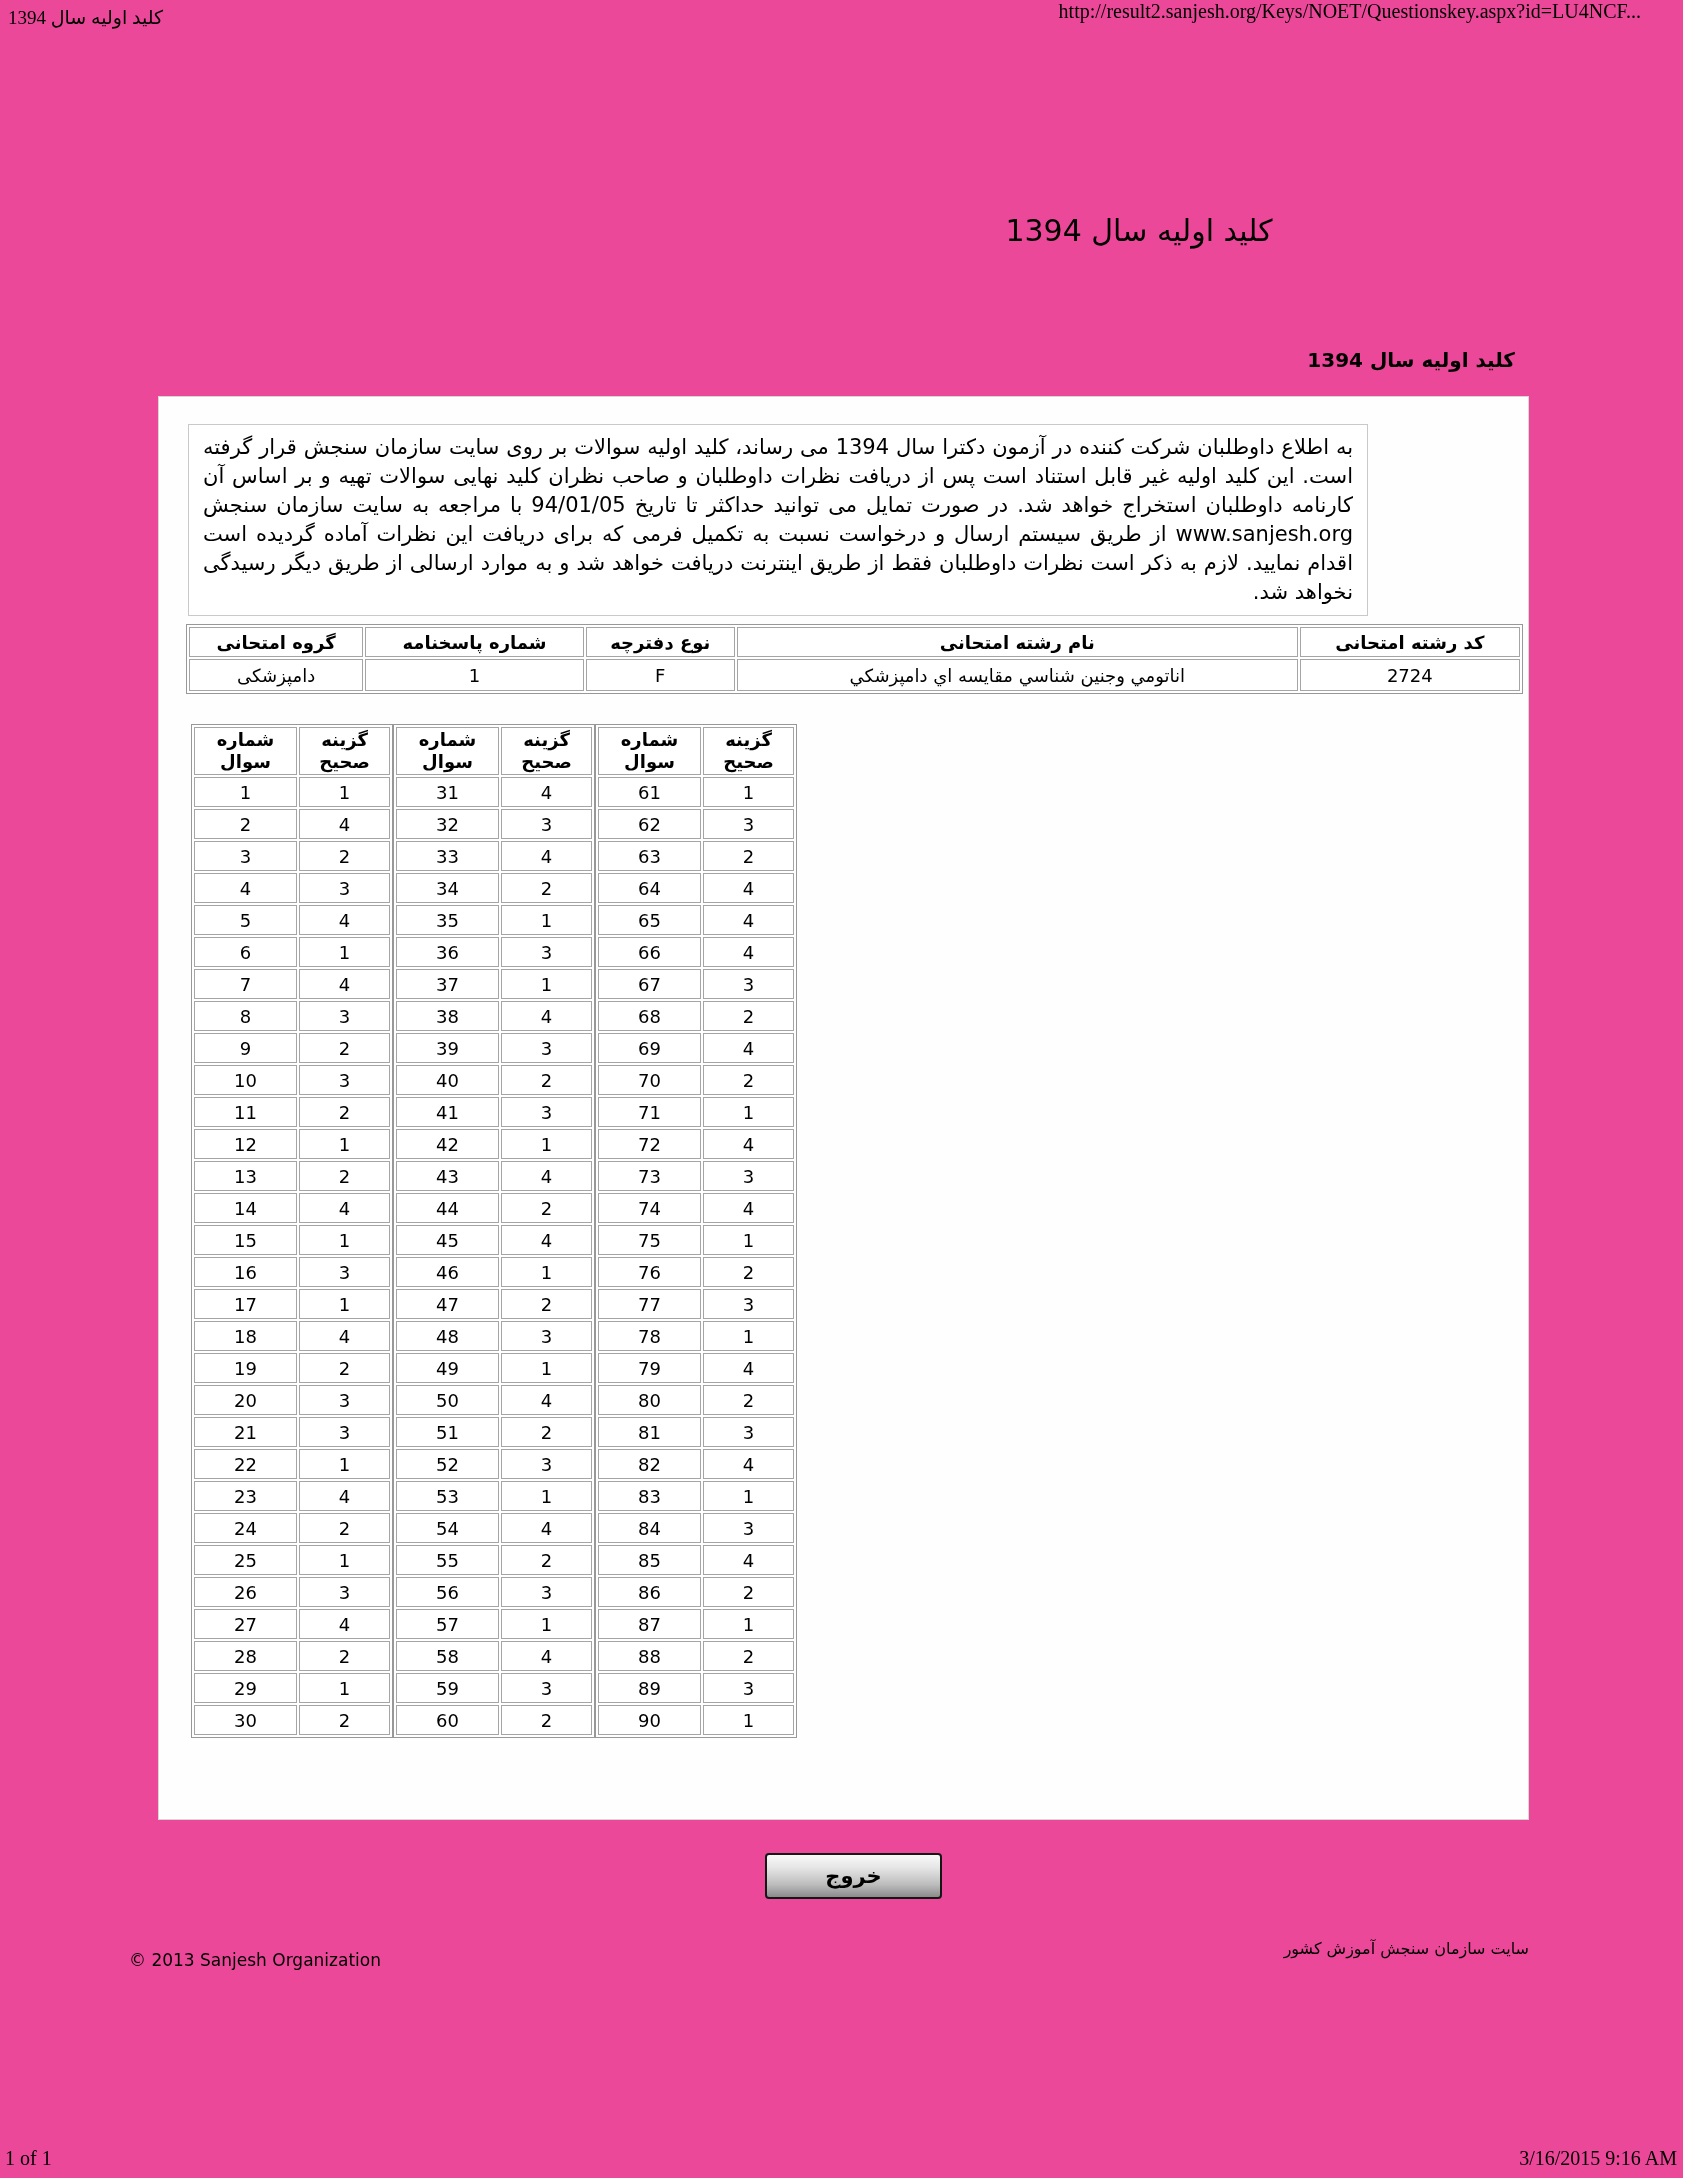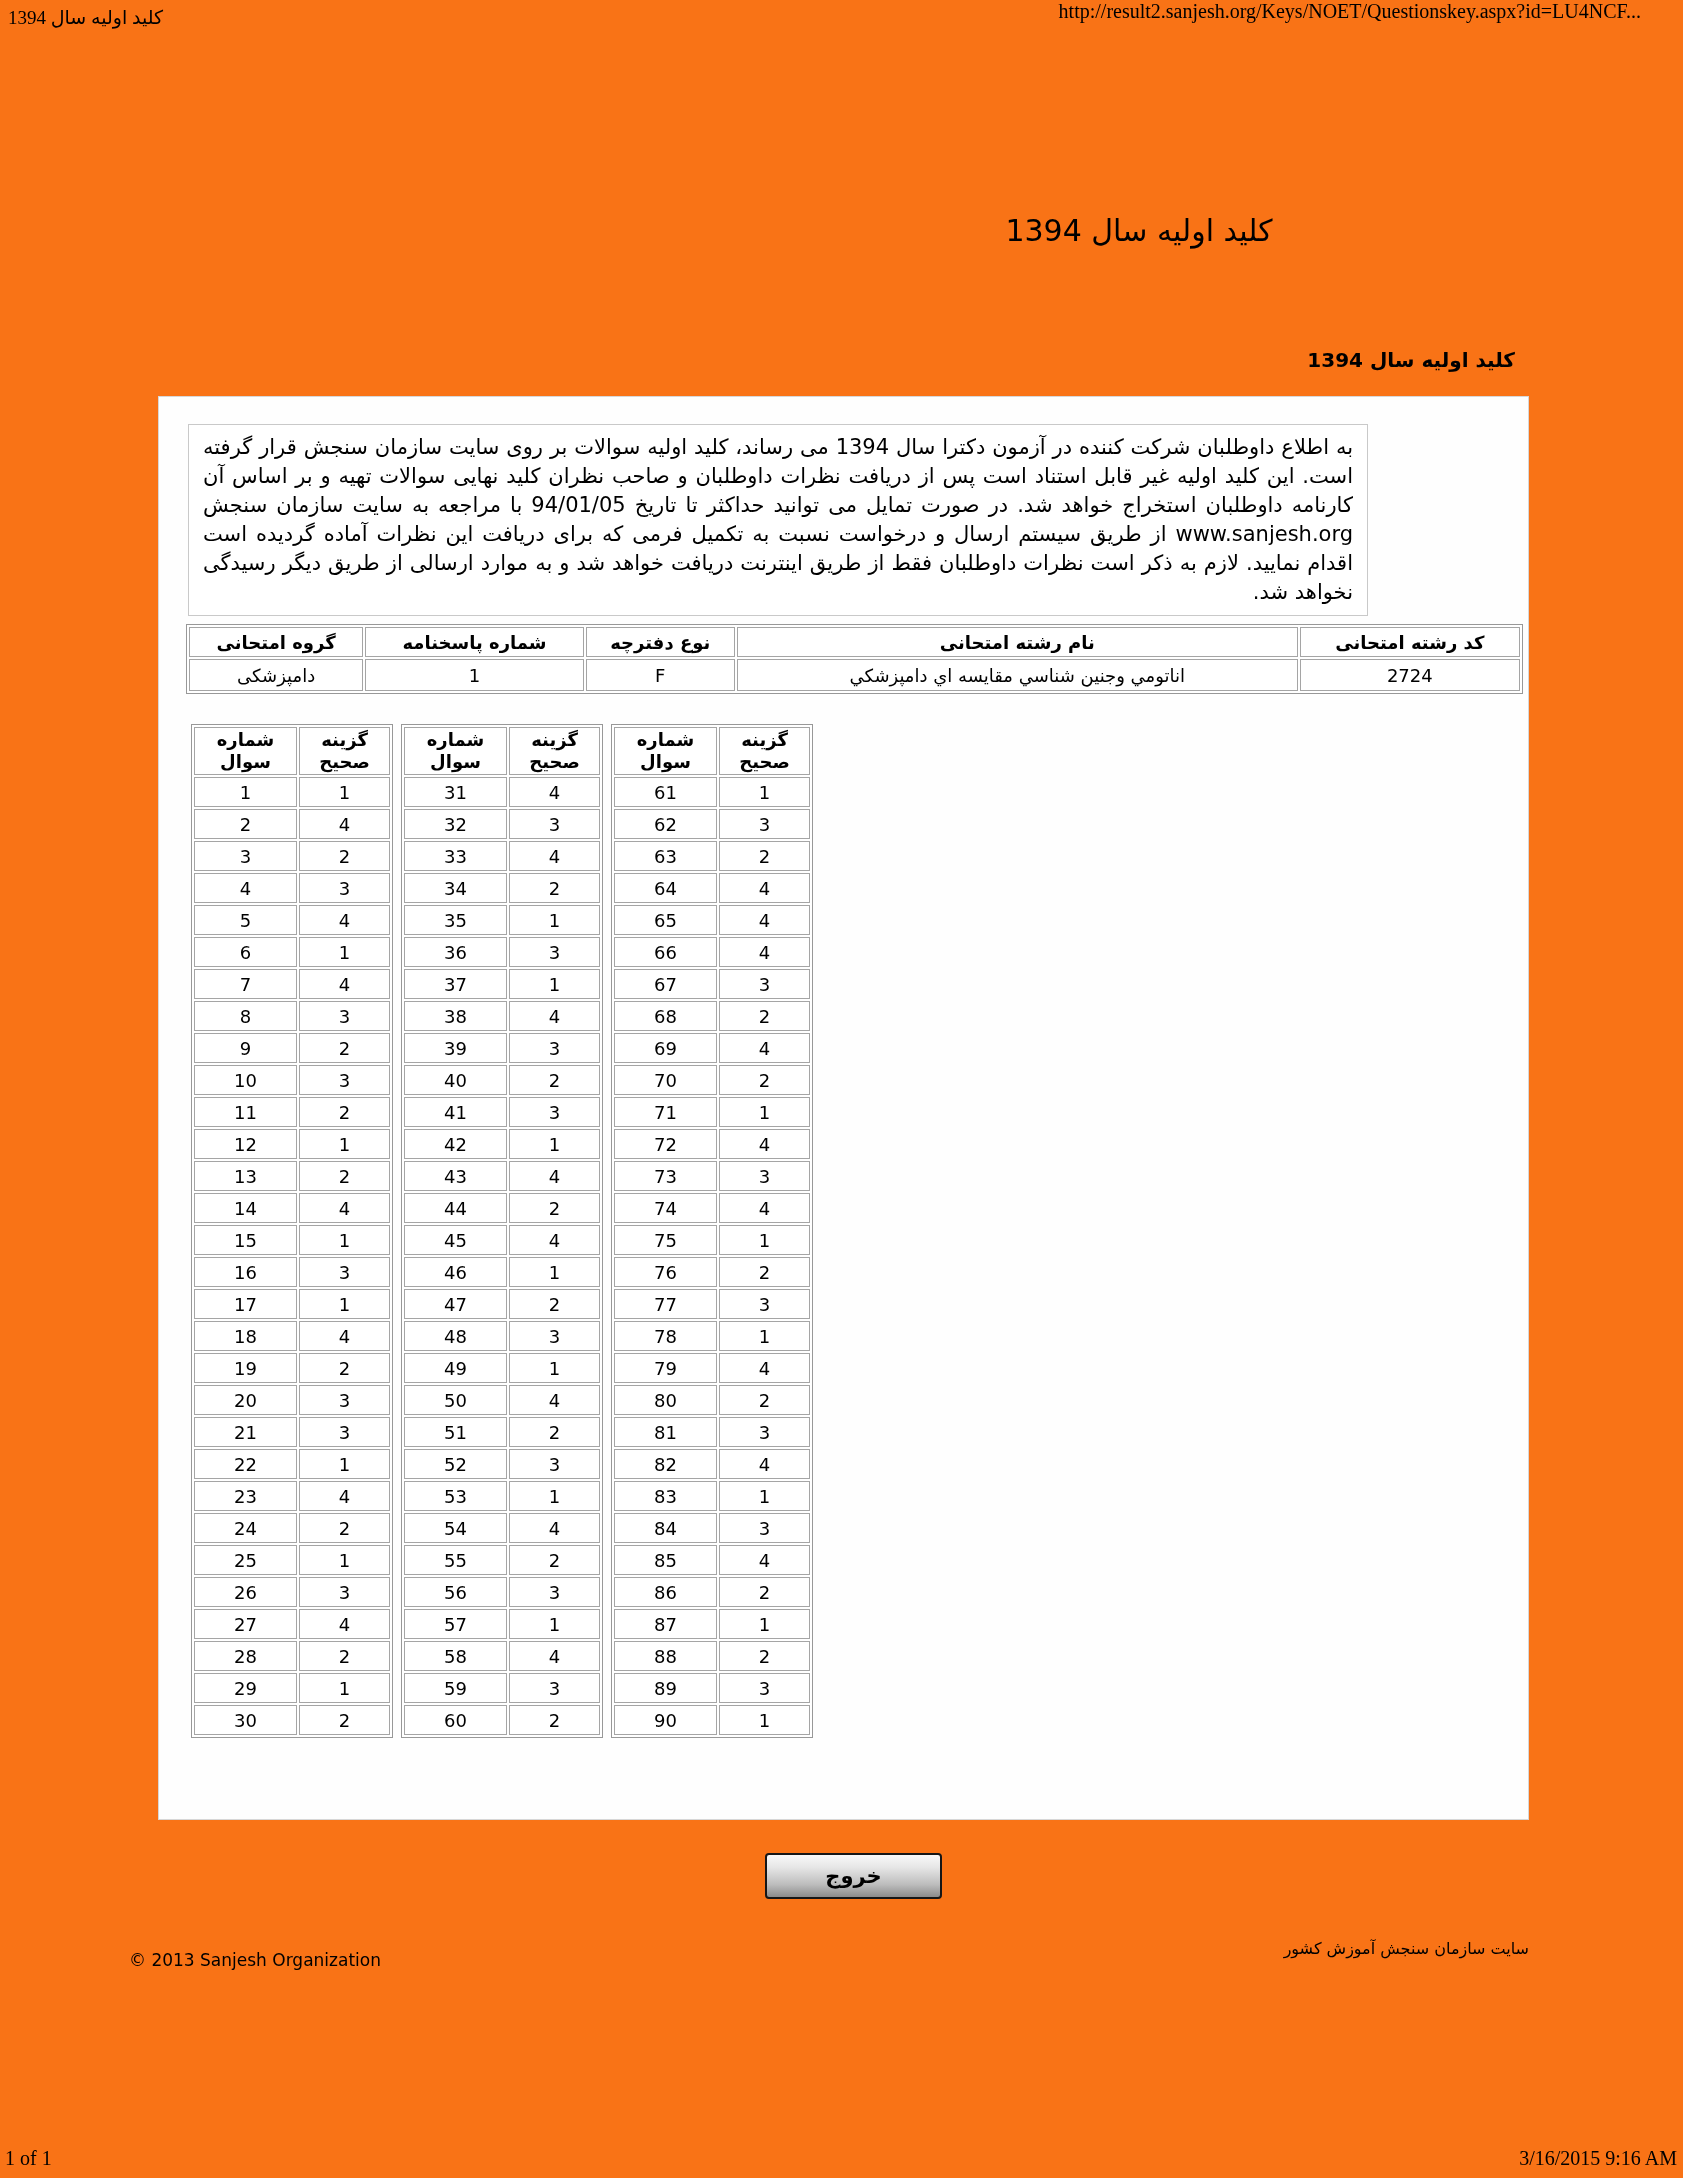--- a/index.html
+++ b/index.html
@@ -1,19 +1,19 @@
 <!DOCTYPE html>
 <html><head>
 <meta charset="utf-8">
 <style>
   * { margin:0; padding:0; box-sizing:border-box; }
   body { background:#888; }
   .page {
     position:relative; width:1683px; height:2178px; margin:0 auto;
-    background:#f97316; color:#000;
+    background:#ec4899; color:#000;
     font-family:"DejaVu Sans", sans-serif; overflow:hidden;
   }
   .serif { font-family:"Liberation Serif","DejaVu Sans", serif; }
 
   
   .print-header-left  { position:absolute; top:6; left:8px; top:6px; font-size:19px; direction:rtl; }
   .print-header-right { position:absolute; top:0; right:42px; font-size:20px; }
   .print-footer-left  { position:absolute; bottom:8px; left:5px;  font-size:20px; }
   .print-footer-right { position:absolute; bottom:8px; right:6px; font-size:20px; }
 
@@ -46,21 +46,21 @@
   table.grid th, table.grid td {
     border:1px solid #a5a5a5; text-align:center; vertical-align:middle;
     font-size:18px; overflow:hidden;
   }
   table.grid th { font-weight:bold; }
 
   .info-table { position:absolute; left:27px; top:227px; width:1337px; direction:rtl; }
   .info-table th { height:30px; }
   .info-table td { height:32px; }
 
-  .answer-tables { position:absolute; left:32px; top:327px; display:flex; gap:8px; }
+  .answer-tables { position:absolute; left:32px; top:327px; display:flex; }
   .answer-table { width:202px; direction:ltr; }
   .answer-table th { height:48px; }
   .answer-table th span { display:inline-block; max-width:71px; line-height:22px; }
   .answer-table td { height:30px; }
   .col-q { width:103px; } .col-a { width:91px; }
 
   .exit-button {
     position:absolute; left:765px; top:1853px; width:177px; height:46px;
     background:linear-gradient(180deg,#f9f9f9 0%,#e6e6e6 30%,#bdbdbd 70%,#8b8b8b 100%);
     border:2px solid #161616; border-radius:4px;

